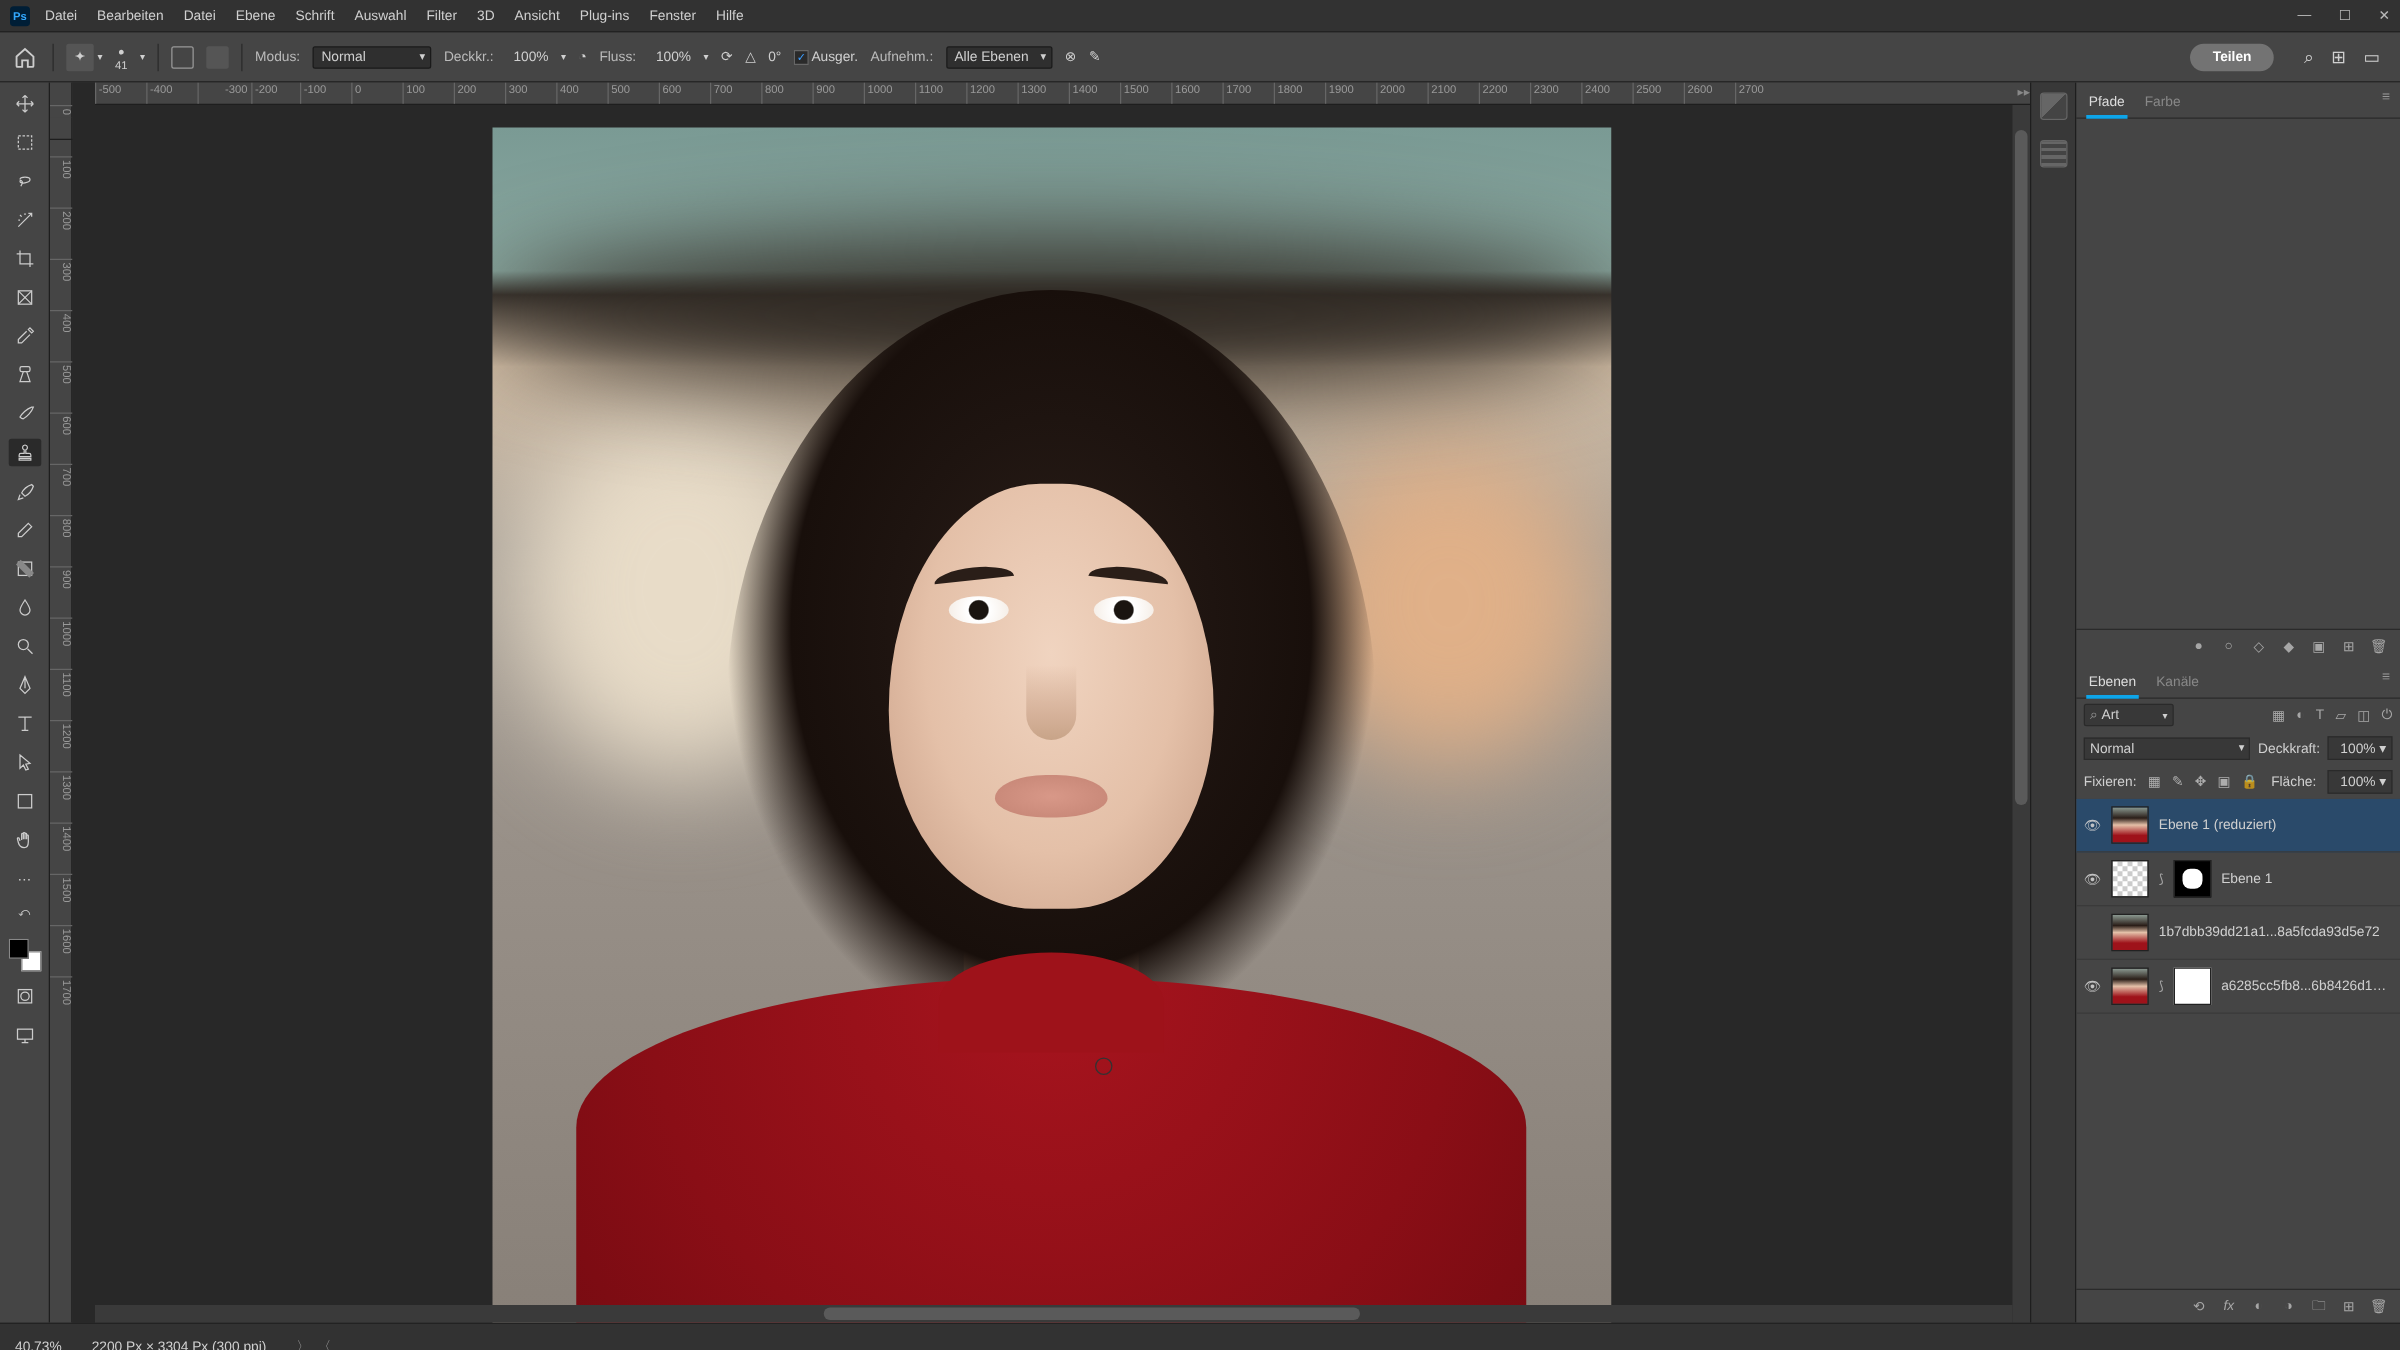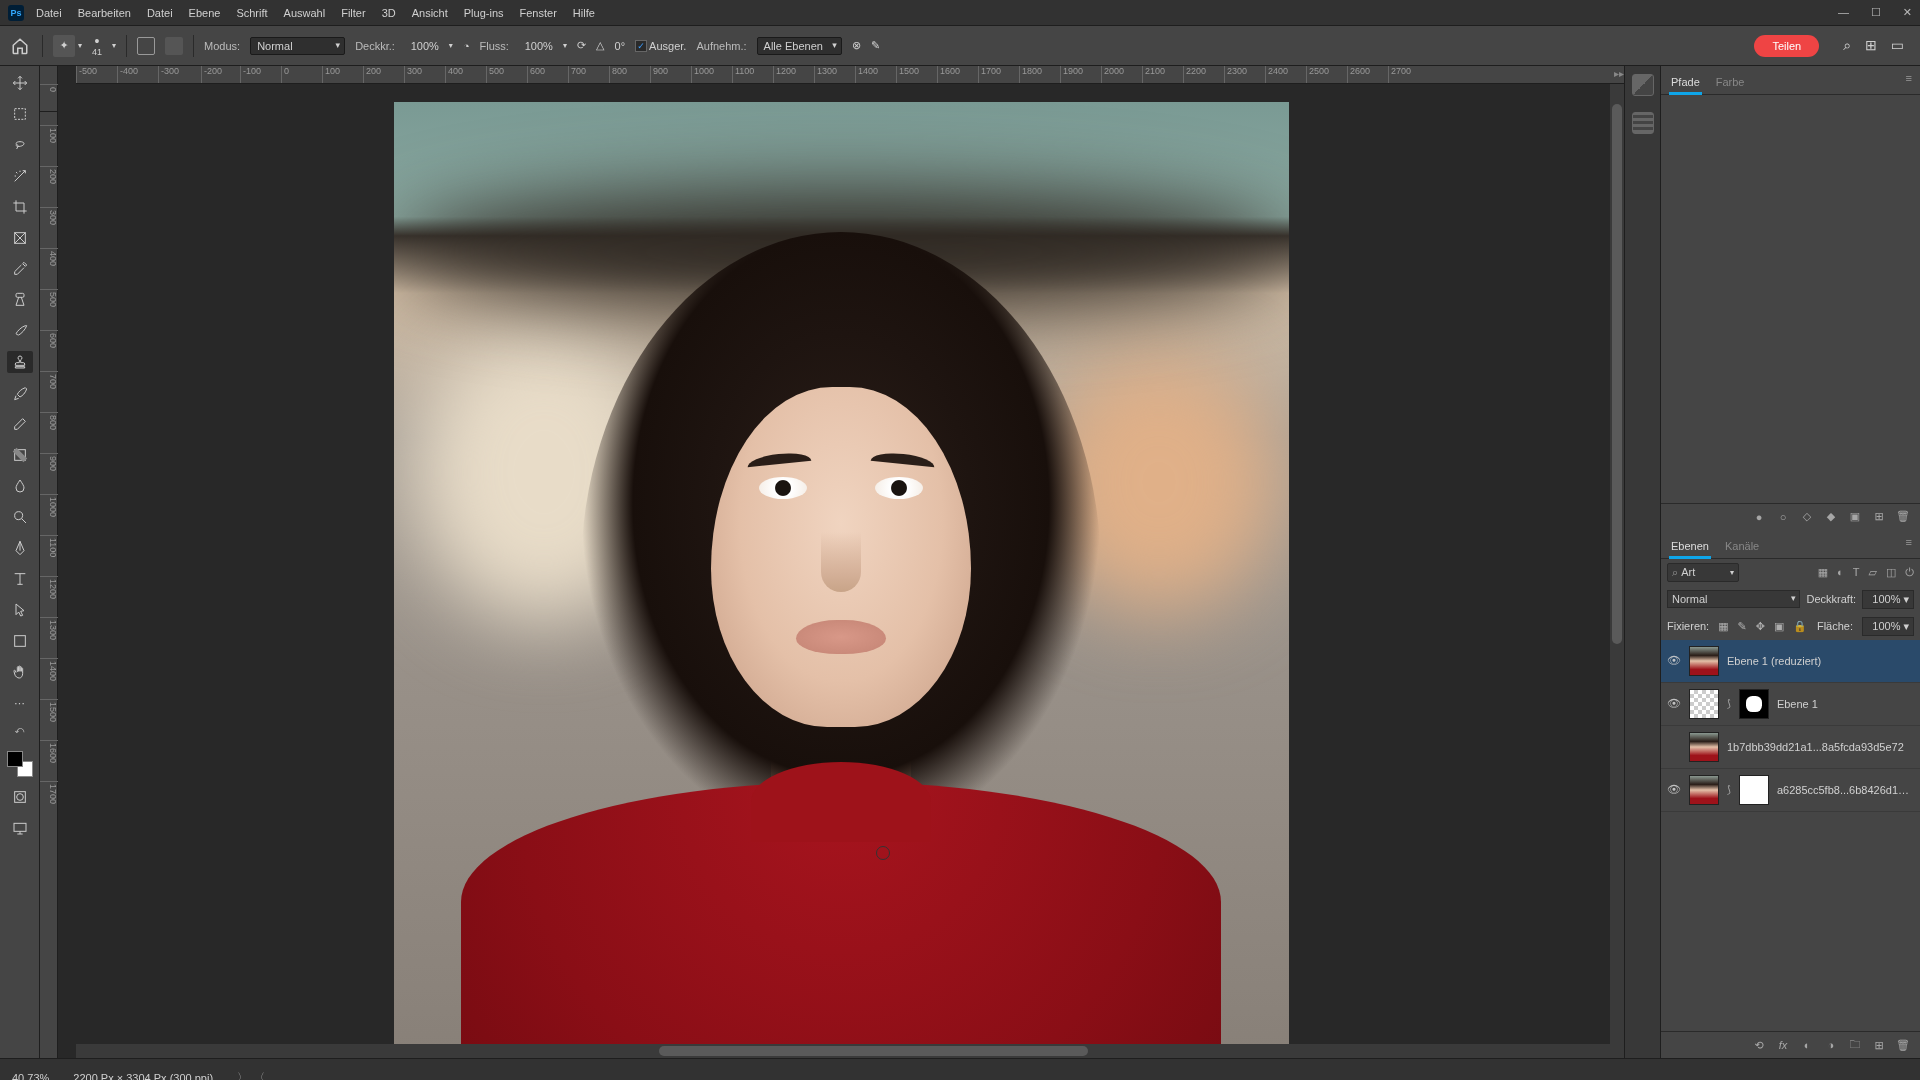--- a/index.html
+++ b/index.html
@@ -12,21 +12,21 @@
 .win-ctrl span{cursor:pointer;opacity:.85}
 .optbar{height:40px;background:#454545;display:flex;align-items:center;padding:0 8px;gap:10px;border-bottom:1px solid #1e1e1e}
 .home{width:24px;height:24px;display:flex;align-items:center;justify-content:center}
 .divider{width:1px;height:22px;background:#2a2a2a}
 .opt-label{color:#bbb}
 .opt-select{background:#2f2f2f;border:1px solid #1a1a1a;padding:2px 18px 2px 6px;border-radius:2px;position:relative;min-width:70px}
 .opt-select::after{content:'▾';position:absolute;right:4px;top:2px;font-size:9px}
 .opt-input{background:transparent;border:none;width:34px;text-align:right}
 .chk{width:12px;height:12px;background:#2a2a2a;border:1px solid #666;display:inline-flex;align-items:center;justify-content:center;margin-right:2px}
 .chk.on::after{content:'✓';font-size:9px;color:#3a9cff}
-.teilen-btn{margin-left:auto;background:#ef4444;color:#fff;padding:5px 18px;border-radius:14px;font-weight:400}
+.teilen-btn{margin-left:auto;background:#737373;color:#fff;padding:5px 18px;border-radius:14px;font-weight:700}
 .right-icons{display:flex;gap:14px;margin-left:14px;margin-right:8px}
 .right-icons span{cursor:pointer;font-size:14px}
 .main{display:flex;height:calc(100% - 26px - 40px - 22px)}
 .toolbar{width:40px;background:#454545;border-right:1px solid #1e1e1e;display:flex;flex-direction:column;align-items:center;padding-top:6px;gap:9px}
 .tbtn{width:26px;height:22px;display:flex;align-items:center;justify-content:center;border-radius:2px;cursor:pointer;color:#ccc}
 .tbtn.active{background:#2a2a2a}
 .tbtn svg{width:16px;height:16px;stroke:#ccc;fill:none;stroke-width:1.5}
 .swatches{margin-top:6px;position:relative;width:26px;height:26px}
 .sw-fg{position:absolute;width:16px;height:16px;background:#000;border:1px solid #888;top:0;left:0;z-index:2}
 .sw-bg{position:absolute;width:16px;height:16px;background:#fff;border:1px solid #888;bottom:0;right:0}
@@ -313,21 +313,21 @@
           <div class="tick" style="top: 551px;">1300</div>
           <div class="tick" style="top: 592px;">1400</div>
           <div class="tick" style="top: 633px;">1500</div>
           <div class="tick" style="top: 674px;">1600</div>
           <div class="tick" style="top: 715px;">1700</div>
         </div>
       <div style="flex:1;display:flex;flex-direction:column;position:relative">
         <div class="ruler-h" id="rulh">
             <div class="tick" style="left: 0px;">-500</div>
             <div class="tick" style="left: 41px;">-400</div>
-            <div class="tick" style="left: 82px;">-300</div>
+            <div class="tick" style="left: 82px; text-align: right;">-300</div>
             <div class="tick" style="left: 125px;">-200</div>
             <div class="tick" style="left: 164px;">-100</div>
             <div class="tick" style="left: 205px;">0</div>
             <div class="tick" style="left: 246px;">100</div>
             <div class="tick" style="left: 287px;">200</div>
             <div class="tick" style="left: 328px;">300</div>
             <div class="tick" style="left: 369px;">400</div>
             <div class="tick" style="left: 410px;">500</div>
             <div class="tick" style="left: 451px;">600</div>
             <div class="tick" style="left: 492px;">700</div>

